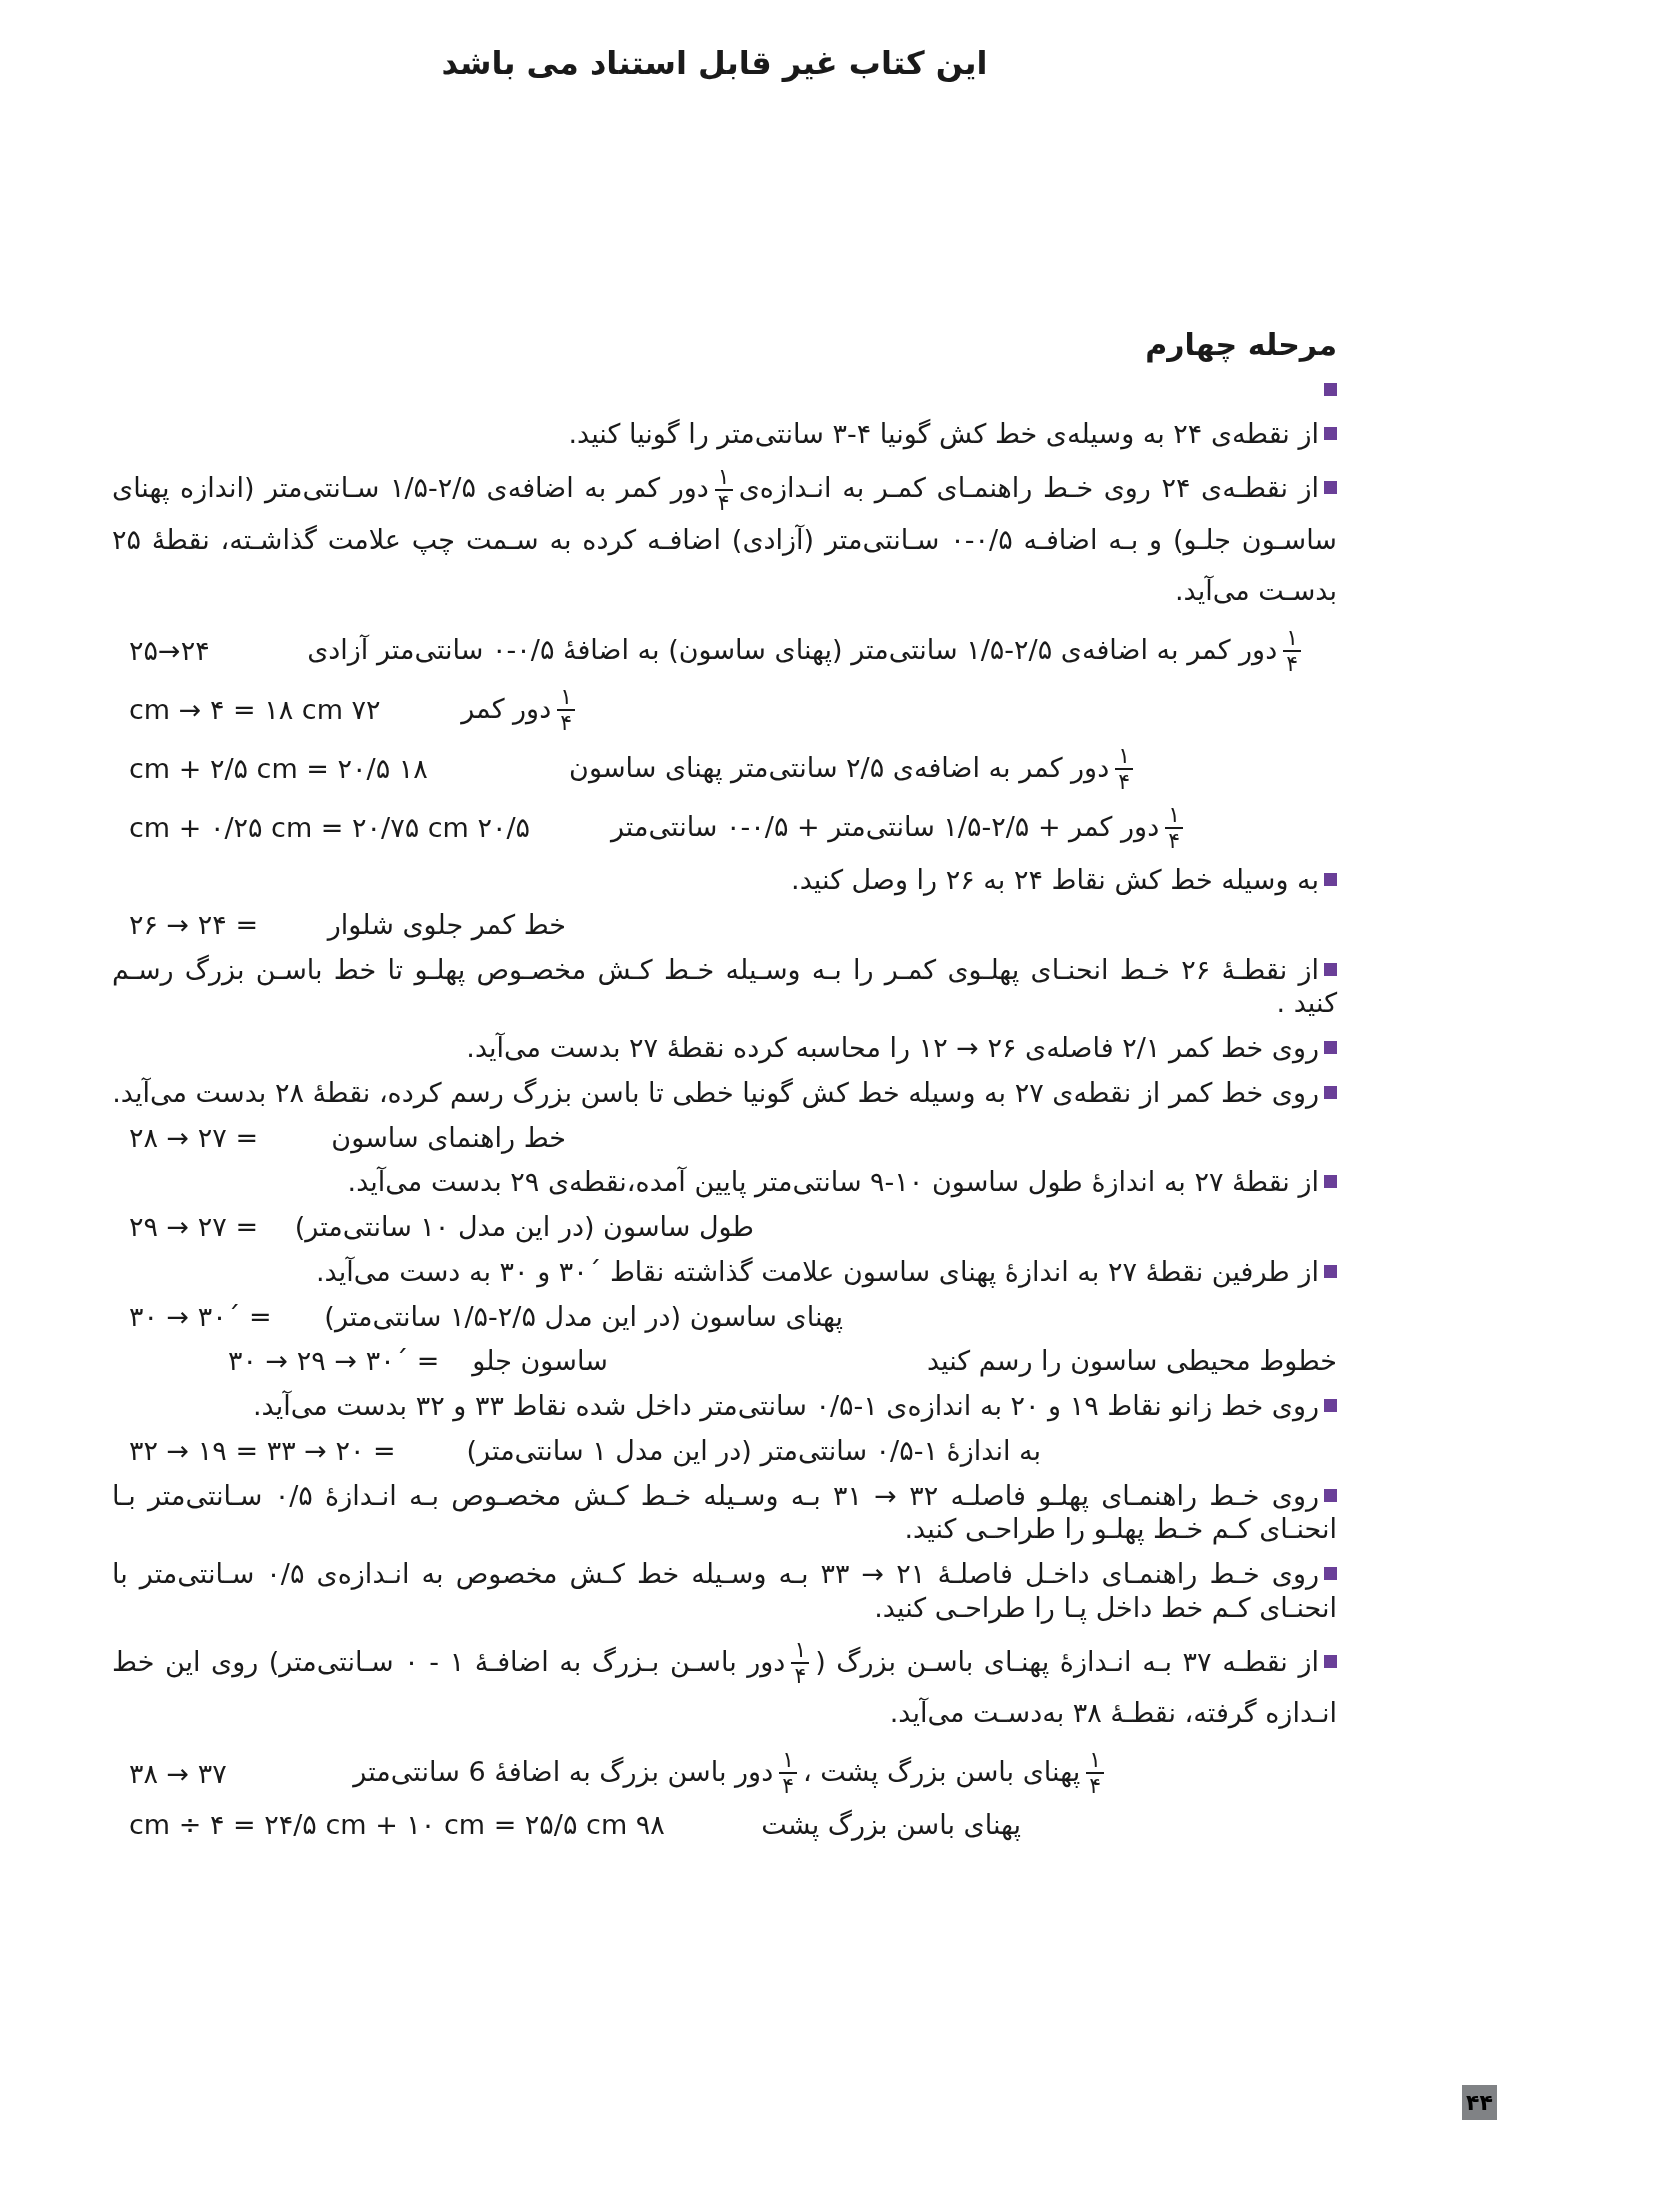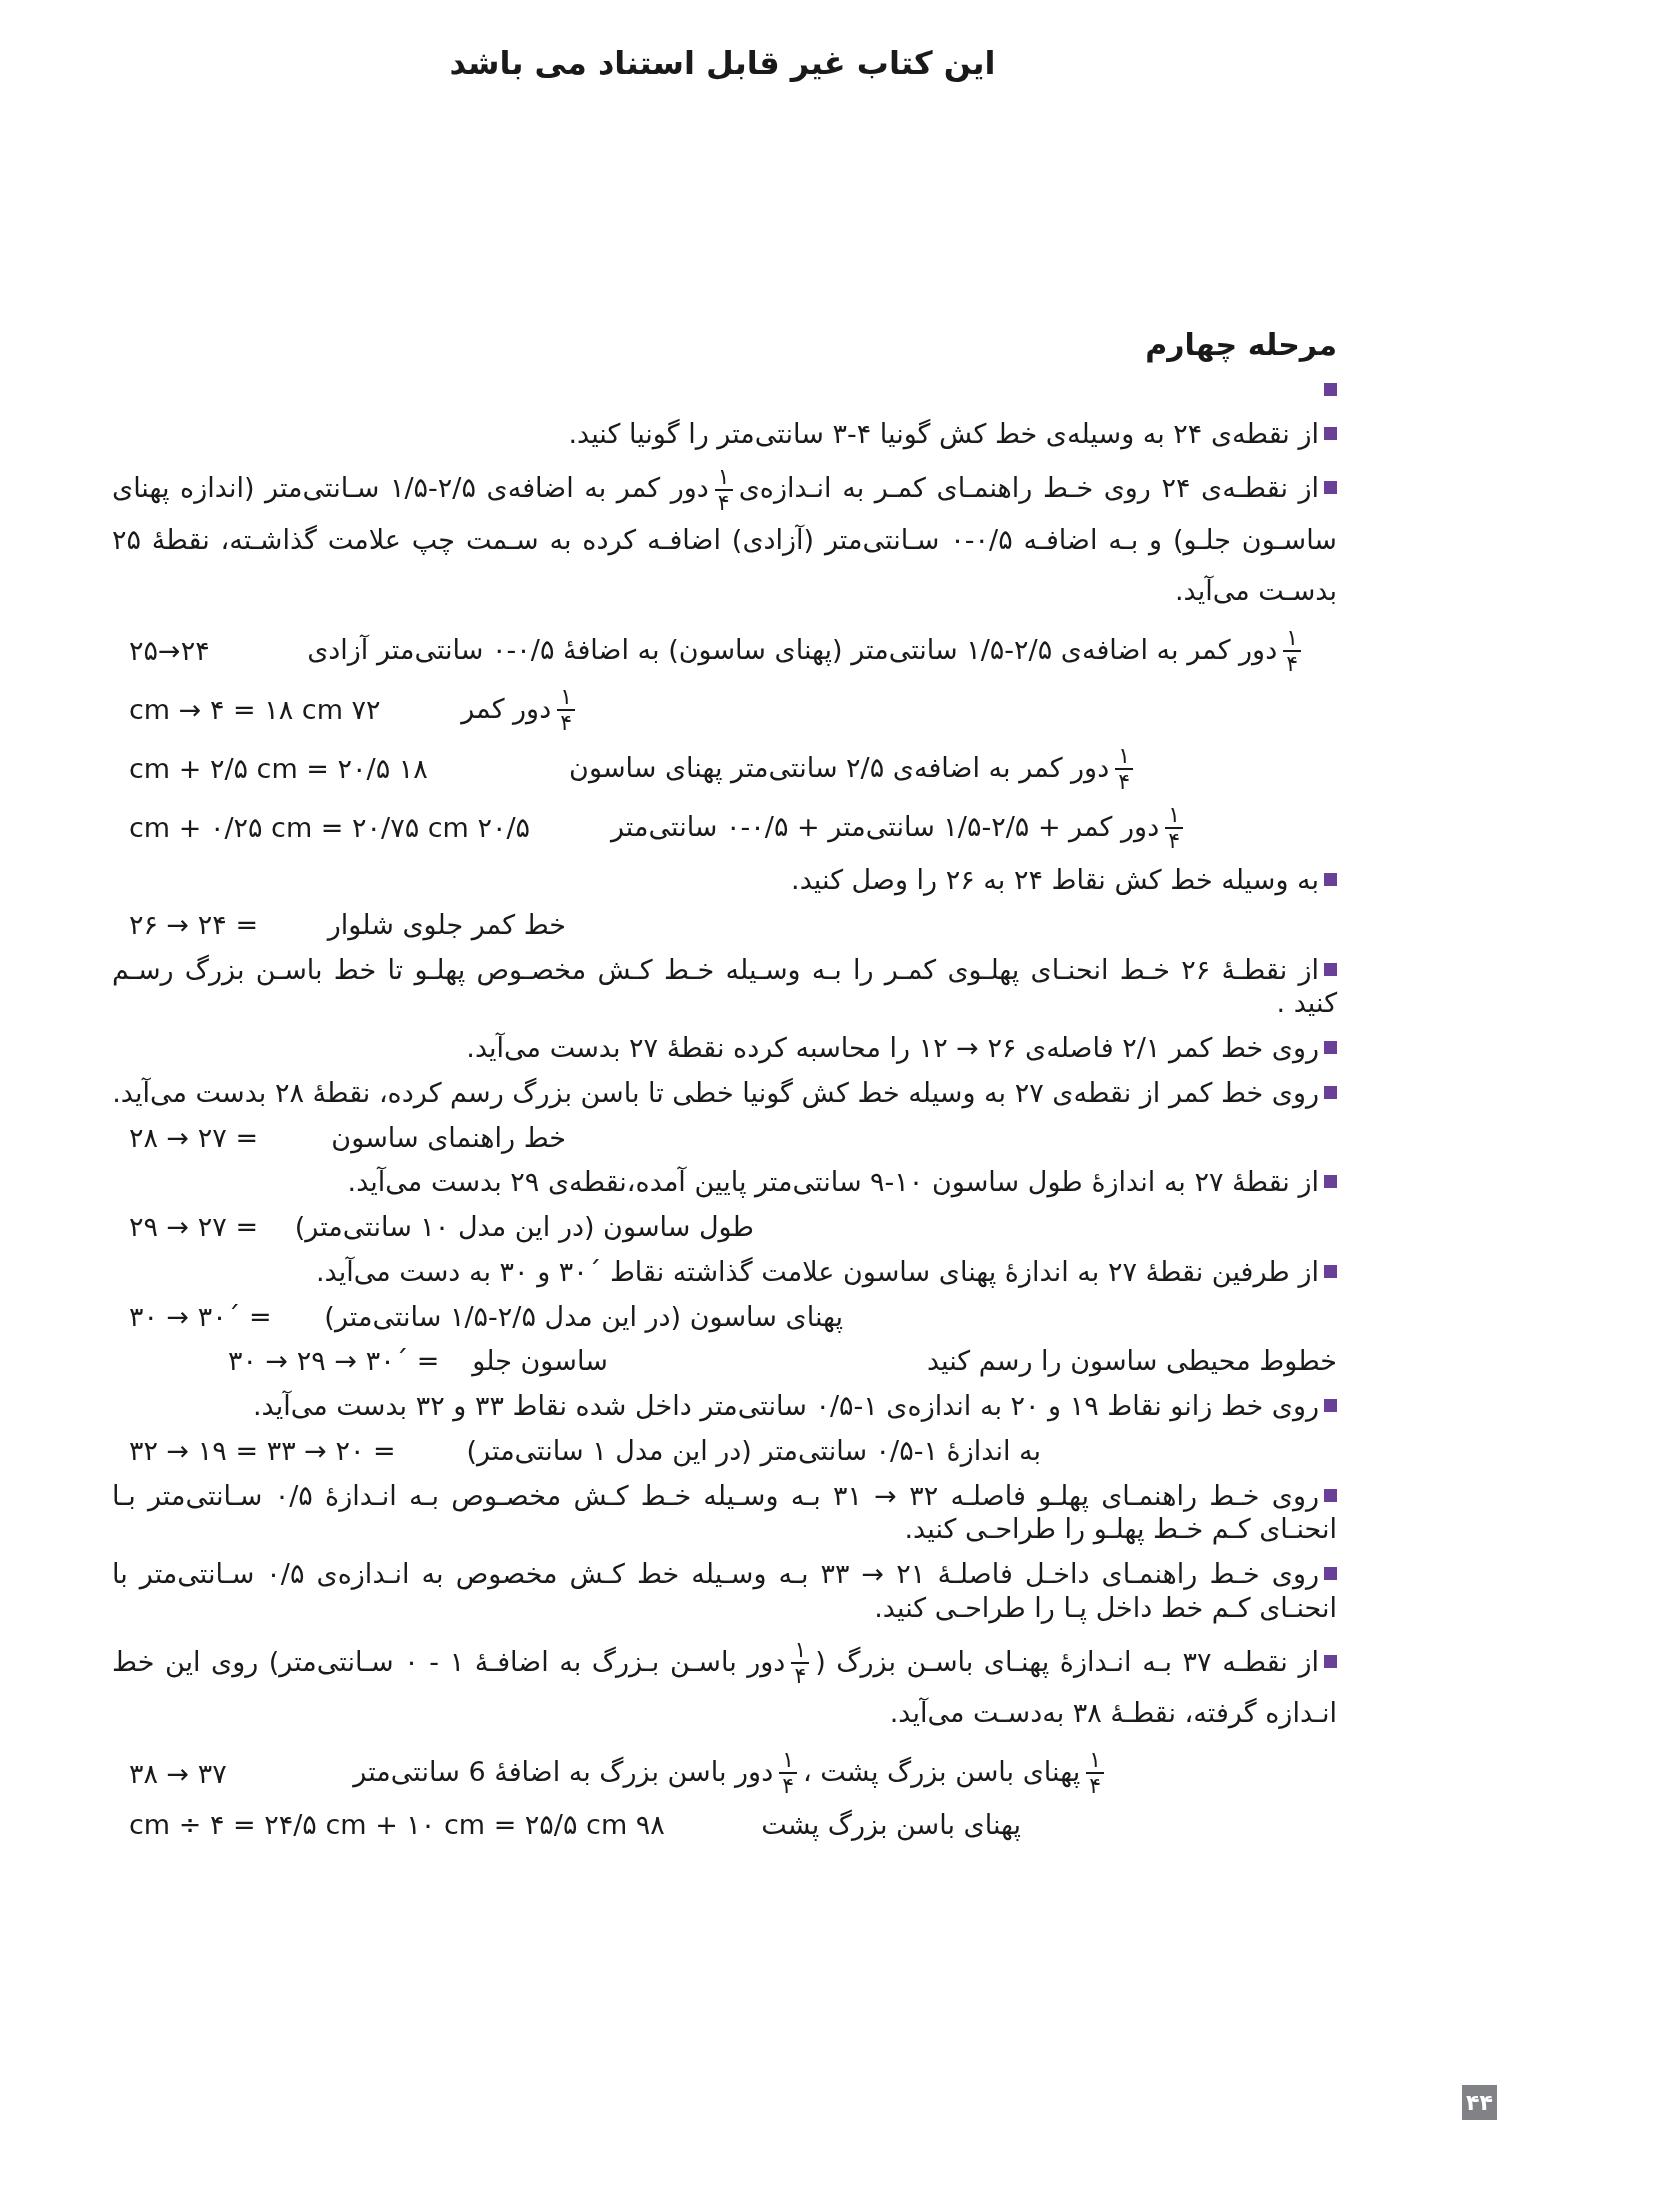--- a/index.html
+++ b/index.html
@@ -7,21 +7,21 @@
       width: 1674px;
       height: 2205px;
       position: relative;
       overflow: hidden;
       font-family: "DejaVu Sans", sans-serif;
       color: #1a1a1a;
     }
     .header {
       position: absolute;
       top: 44px;
-      left: 12px;
+      left: 4px;
       width: 1421px;
       text-align: center;
       font-size: 32px;
       font-weight: bold;
       direction: rtl;
     }
     .content {
       position: absolute;
       top: 326px;
       left: 112px;
@@ -72,21 +72,21 @@
     }
     .formula .lhs { text-align: right; }
     .formula .rhs { direction: rtl; text-align: left; white-space: nowrap; margin-left: 17px; }
     .page-number {
       position: absolute;
       left: 1462px;
       top: 2085px;
       width: 35px;
       height: 35px;
       background: #808285;
-      color: #ffffff;
+      color: #000000;
       font-size: 22px;
       font-weight: bold;
       text-align: center;
       line-height: 35px;
     }
   </style>
 </head>
 <body>
 
 <div class="header">این کتاب غیر قابل استناد می باشد</div>

